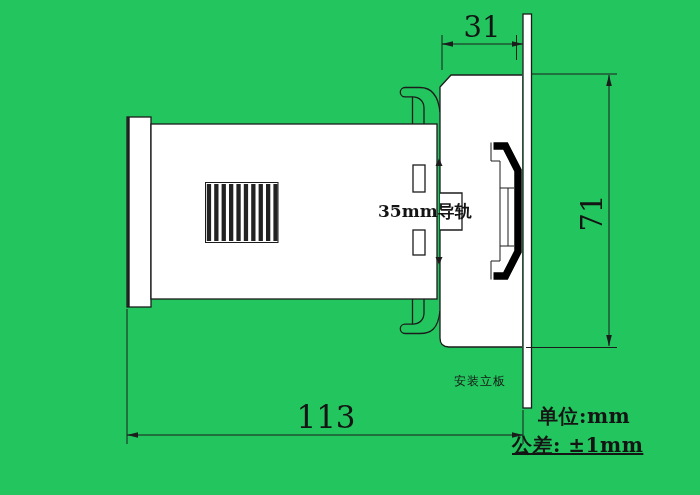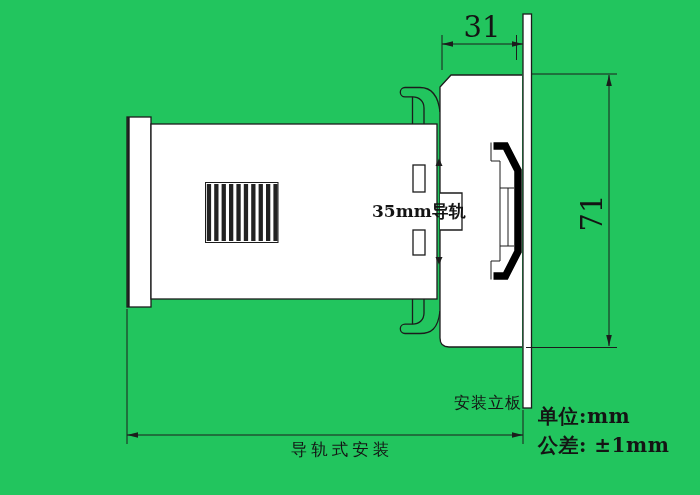--- a/index.html
+++ b/index.html
@@ -13,22 +13,22 @@
   }
   .canvas svg{position:absolute;left:0;top:0;}
   .label{position:absolute;white-space:nowrap;line-height:1;color:#141414;}
   .dim-text{font-size:29px;text-align:center;}
   .dim-113{font-size:31px;}
   .dim-71{
     left:562px;top:198px;width:60px;height:30px;
     line-height:30px;text-align:center;
     transform:rotate(-90deg);
   }
-  .cjk-small{font-size:16px;letter-spacing:1px;margin-top:20px;}
-  .rail-tag{font-size:17px;font-weight:600;}
+  .cjk-small{font-size:12px;letter-spacing:1px;}
+  .rail-tag{font-size:17px;font-weight:600;margin-left:6px;}
   .mount-caption{font-size:16.5px;letter-spacing:4px;text-align:center;}
   .note{font-size:20px;font-weight:bold;letter-spacing:0.5px;}
 </style>
 </head>
 <body>
 
 <div class="canvas">
 
   <svg width="700" height="495" viewBox="0 0 700 495">
 
@@ -110,24 +110,24 @@
         <polygon points="127,435 138,432.2 138,437.8" fill="#1c1c1c" stroke="none"></polygon>
         <polygon points="523,435 512,432.2 512,437.8" fill="#1c1c1c" stroke="none"></polygon>
       </g>
     </g>
   </svg>
 
   <div class="label dim-text" style="left:442px;top:13px;width:80px;">31</div>
 
   <div class="label dim-text dim-71">71</div>
 
+  <div class="label dim-text dim-113" style="left:276px;top:402px;width:100px;">113</div>
 
   <div class="label rail-tag" style="left:372px;top:203px;">35mm导轨</div>
 
   <div class="label cjk-small" style="left:454px;top:375px;">安装立板</div>
 
-  <div class="label mount-caption" style="left:262px;top:442px;width:160px;">导轨式安装</div>
 
   <div class="label note" style="left:538px;top:406px;">单位:mm</div>
 
-  <div class="label note" style="left:538px;top:435px;">公差: ±1mm</div>
+  <div class="label note" style="left:512px;top:435px;text-decoration:underline;">公差: ±1mm</div>
 
 </div>
 
 </body></html>

